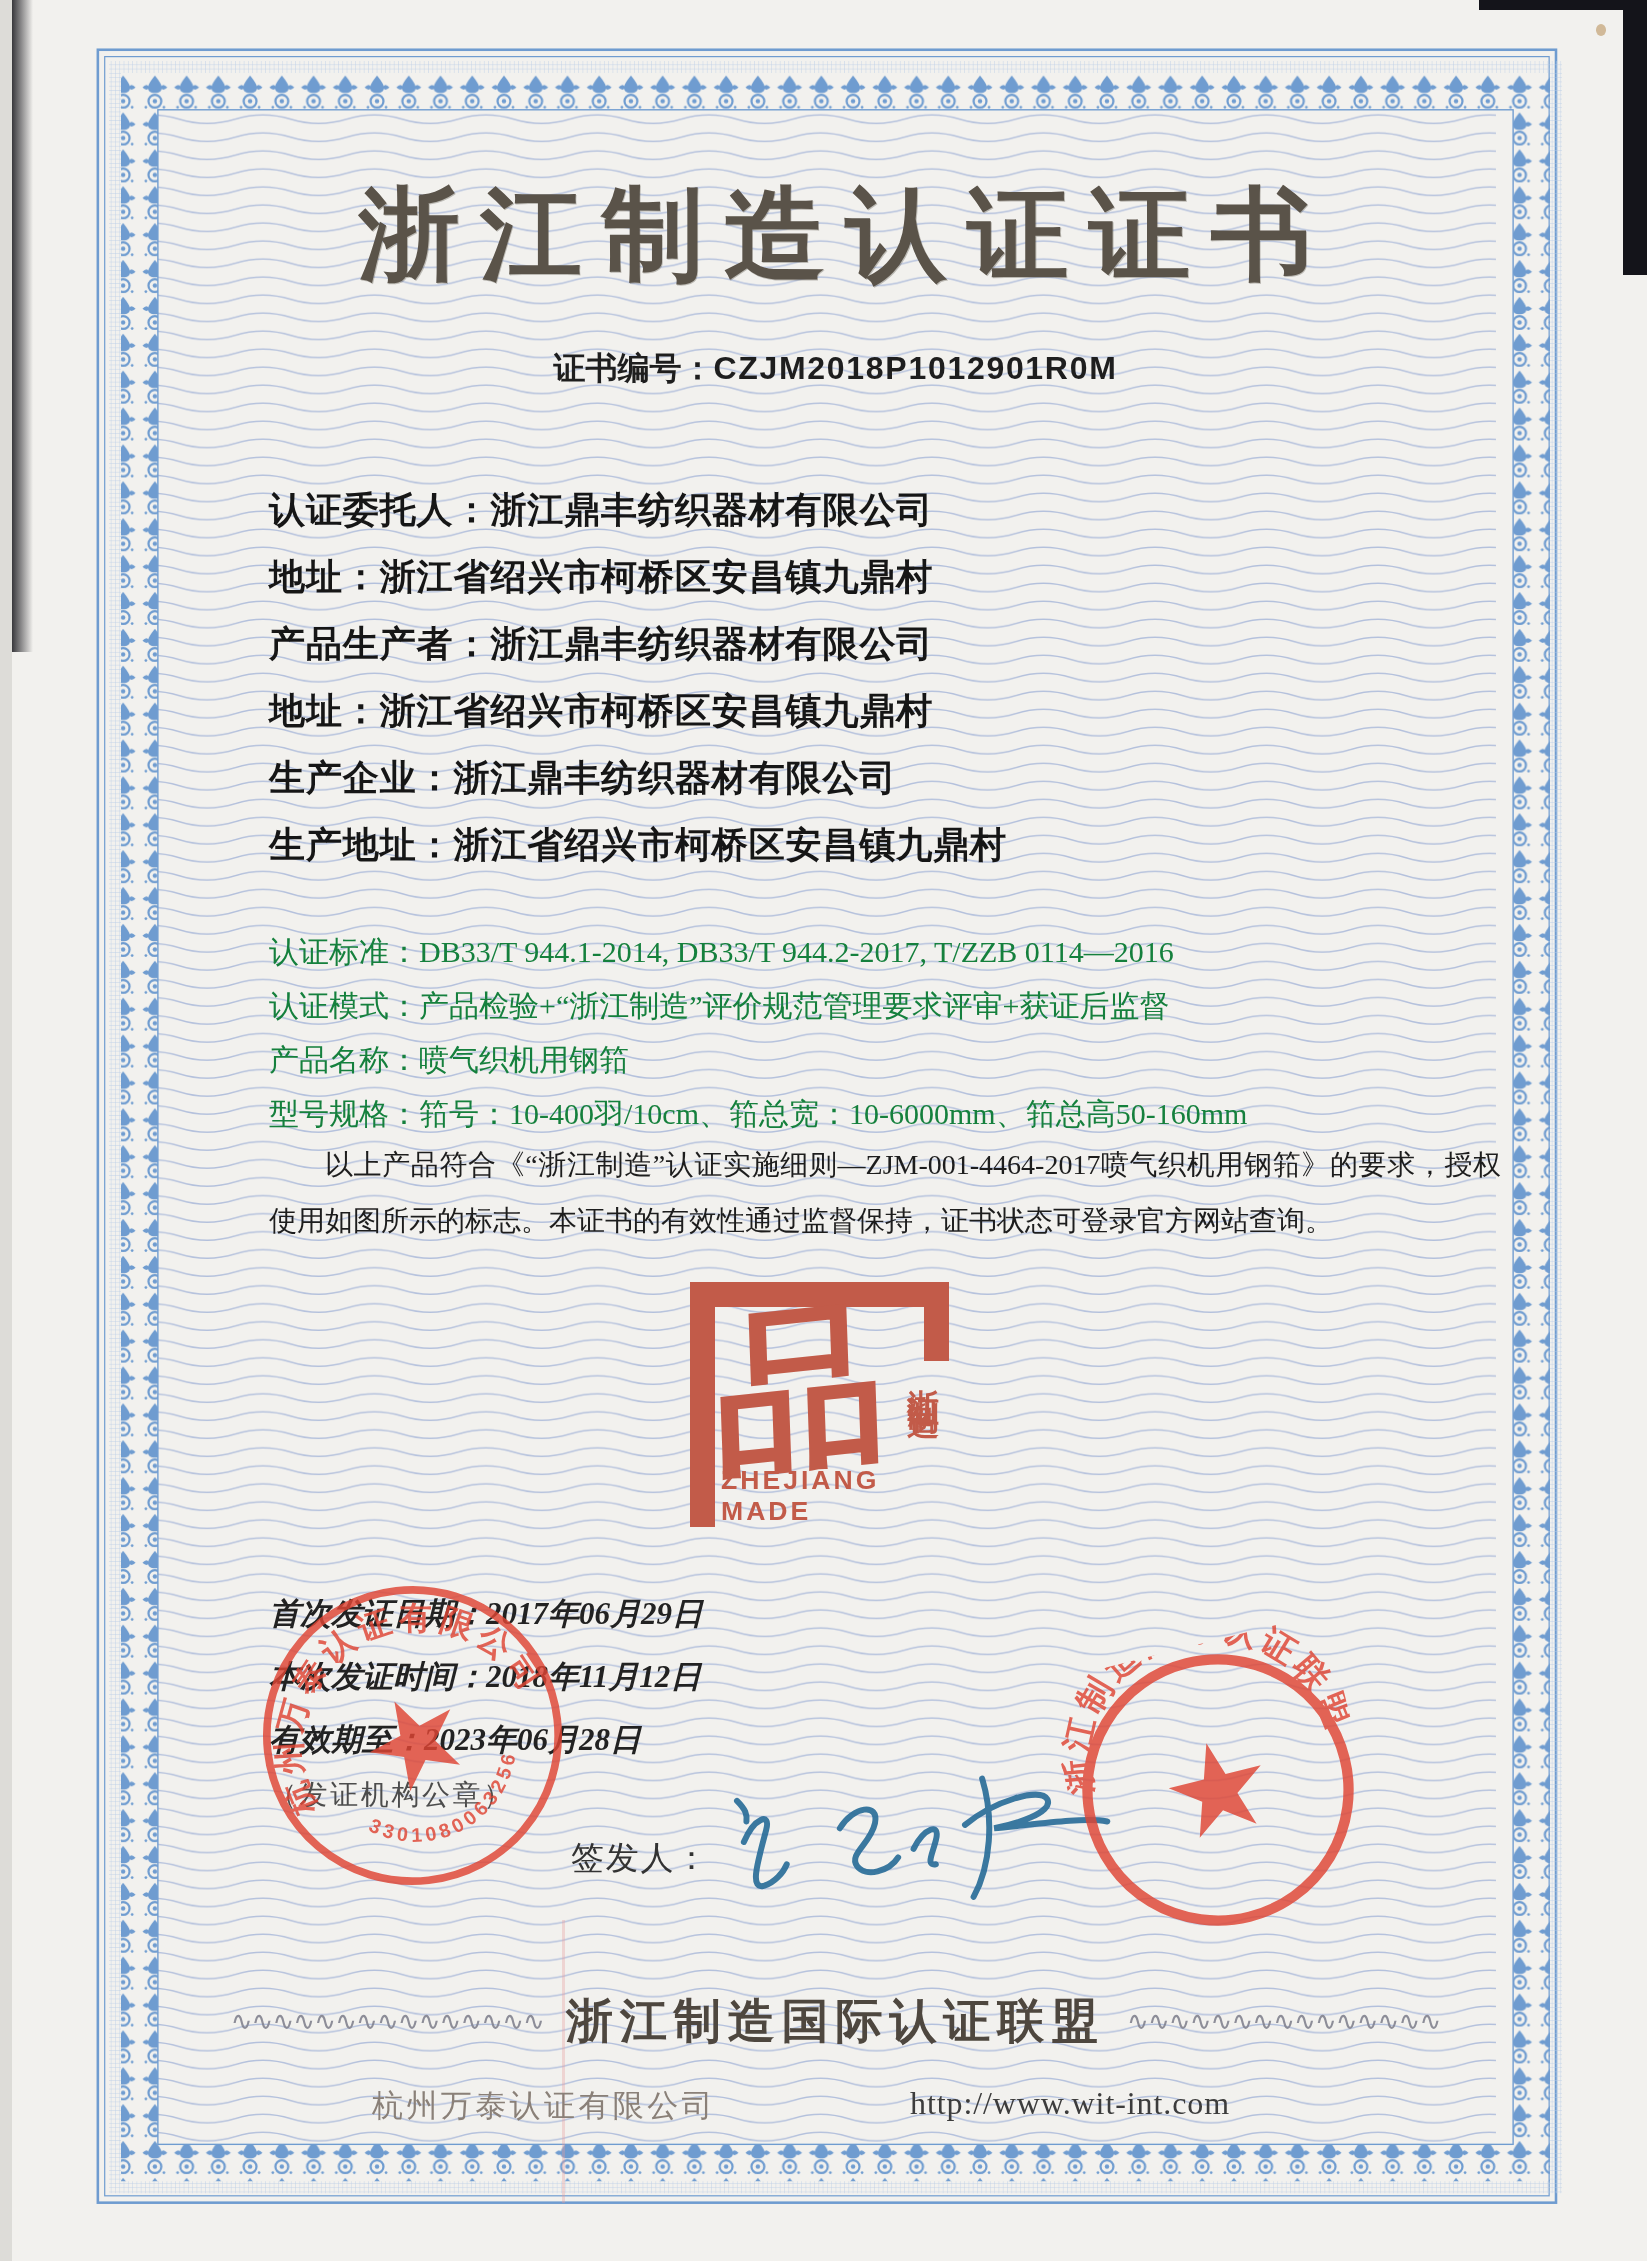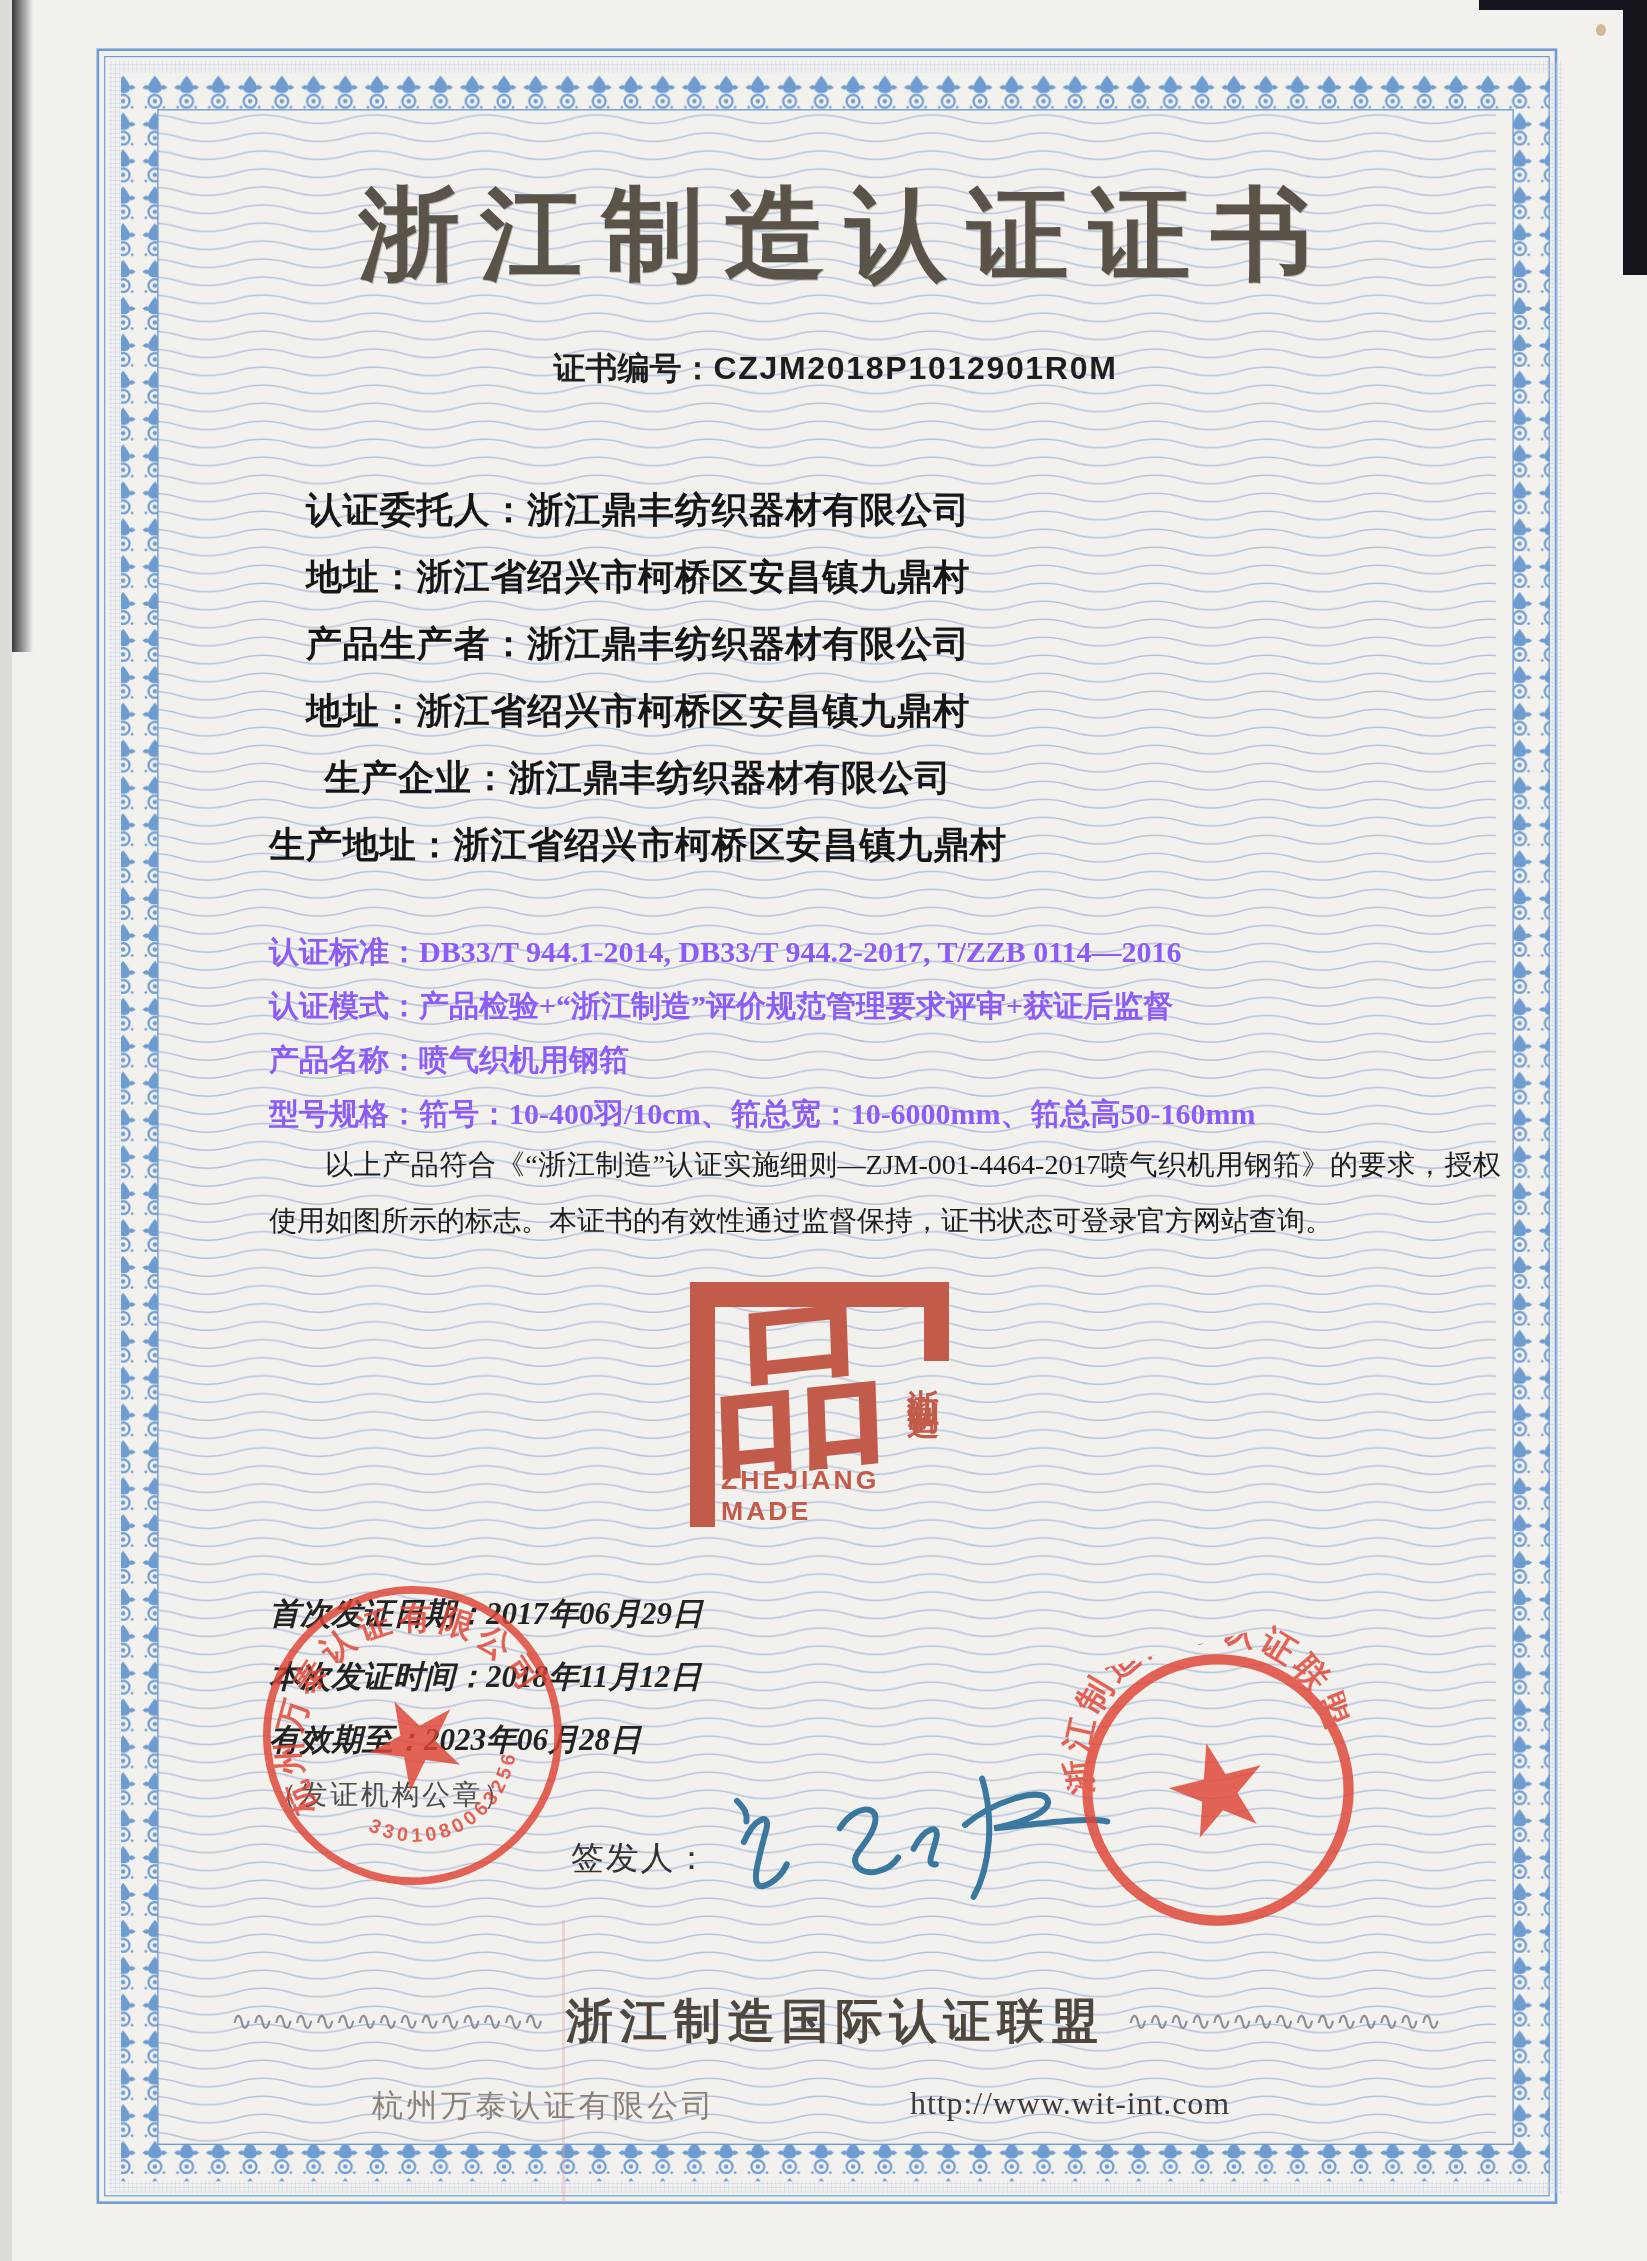--- a/index.html
+++ b/index.html
@@ -14,22 +14,22 @@
   .speck{left:1584px;top:24px;width:10.3px;height:12px;background:#c8ab82;border-radius:50%;opacity:.8;}
   .foldline{left:550px;top:1920px;width:2.6px;height:283px;background:rgba(233,158,158,.35);}
   
   svg.frame{left:0;top:0;}
   
   .title{left:0;top:168px;width:100%;text-align:center;font-size:101px;font-weight:700;
          letter-spacing:.205em;color:#5a5349;text-indent:.2em;
          text-shadow:0.9px 0.9px 0 rgba(90,83,73,.35);}
   .certline{left:0;top:347px;width:100%;text-align:center;font-size:32px;font-weight:700;color:#1e1e1e;}
   .certline .code{font-family:"Liberation Sans",sans-serif;letter-spacing:1.7px;}
-  .infoblock{left:257px;top:477px;font-size:36px;font-weight:700;line-height:67px;color:#161616;letter-spacing:0.9px;text-align:center;}
-  .detailblock{left:257px;top:925px;font-size:30px;font-weight:700;line-height:54px;color:#8b5cf6;}
+  .infoblock{left:257px;top:477px;font-size:36px;font-weight:700;line-height:67px;color:#161616;letter-spacing:0.9px;}
+  .detailblock{left:257px;top:925px;font-size:30px;font-weight:400;line-height:54px;color:#15803d;}
   .statement{left:257px;top:1137px;width:1232px;font-size:28px;line-height:56px;text-align:justify;
              text-indent:2em;color:#1d1d1d;font-weight:500;}
   
   .logo{left:678px;top:1282px;width:259px;height:245px;}
   .logo .bar{position:absolute;background:#c25b49;}
   .logo .bar-top{left:0;top:0;width:100%;height:25px;}
   .logo .bar-left{left:0;top:0;width:25px;height:100%;}
   .logo .bar-rightstub{right:0;top:0;width:25px;height:79px;}
   .logo .pin{position:absolute;left:24px;top:22px;font-size:172px;line-height:172px;color:#c25b49;
              font-weight:700;transform:rotate(-6deg) skewX(-4deg);}

